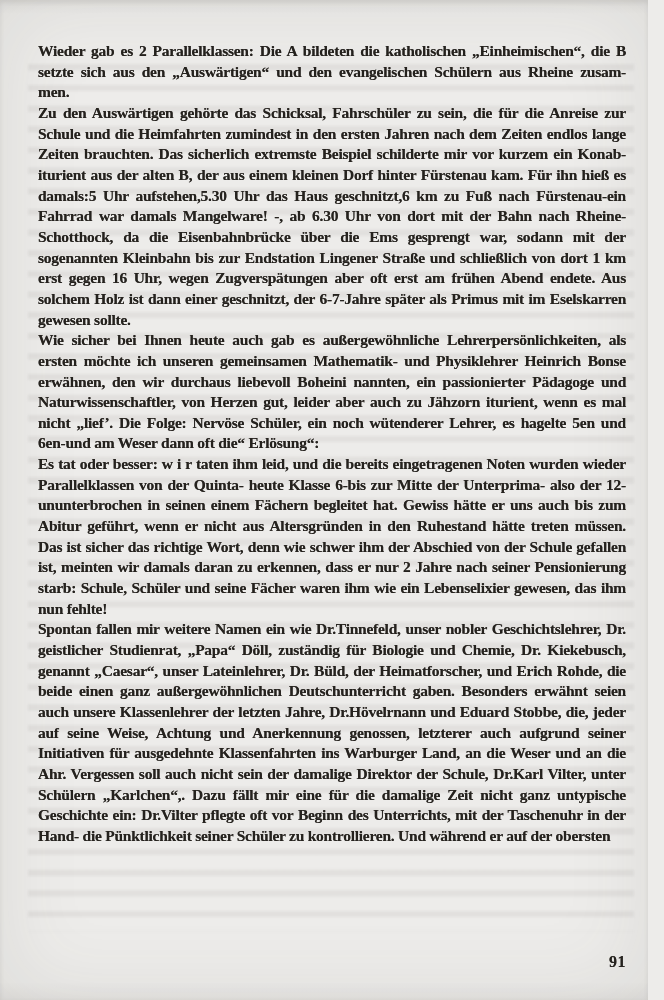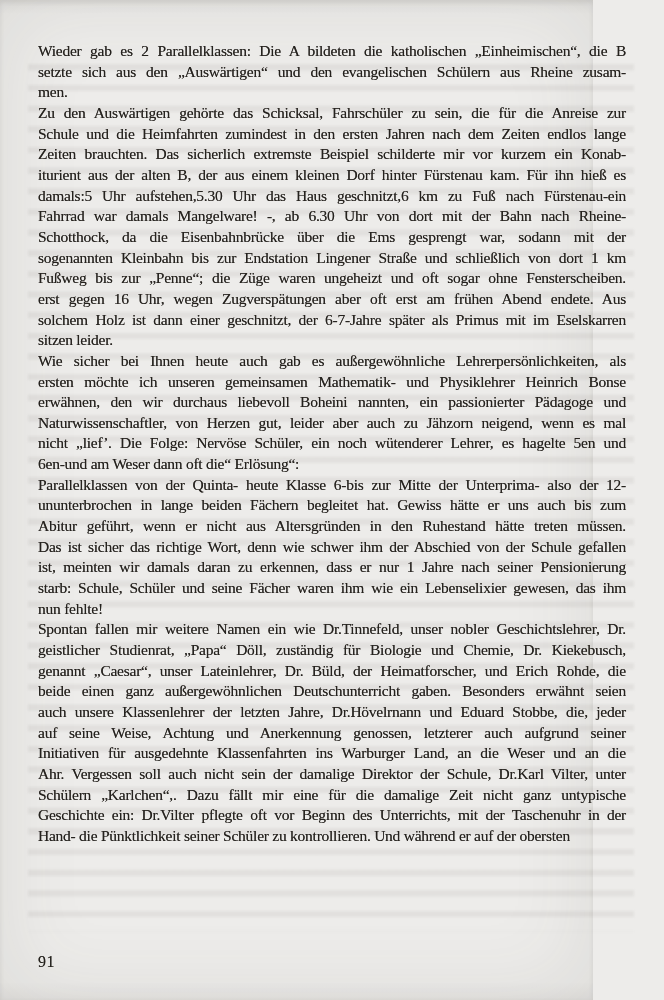--- a/index.html
+++ b/index.html
@@ -3,25 +3,26 @@
 <meta charset="utf-8">
 <style>
   :root { --paper:#edecea; --ink:#25221e; }
   html,body { margin:0; padding:0; }
   body {
     width:664px; height:1000px; overflow:hidden;
     background:var(--paper);
     font-family:"Liberation Serif","DejaVu Serif",serif;
   }
   .page {
-    position:relative; width:593px; height:1000px;
+    position:relative; width:648px; height:1000px;
     background:
       linear-gradient(180deg, rgba(90,85,78,.07) 0, rgba(90,85,78,0) 14px),
       linear-gradient(0deg, rgba(90,85,78,.06) 0, rgba(90,85,78,0) 18px),
       var(--paper);
+    font-weight: bold;
   }
   .page::after {
     content:""; position:absolute; inset:0; pointer-events:none;
     box-shadow: inset 0 0 85px rgba(70,64,56,.10), inset 0 2px 5px rgba(70,64,56,.10);
   }
   
   .bleed {
     position:absolute; left:28px; top:52px; width:606px; height:880px;
     background: repeating-linear-gradient(
       180deg,
@@ -36,21 +37,21 @@
     position:absolute; left:38px; top:41px; width:588px;
     font-size:15.5px; line-height:20.65px;
     letter-spacing:-0.25px;
     color:var(--ink);
     text-shadow:0 0 .45px rgba(40,36,32,.65);
   }
   .line { text-align:justify; text-align-last:justify; }
   .line.last { text-align-last:left; }
   .pagenum {
     position:absolute; left:38px; top:953px; width:588px;
-    text-align:left; font-size:16px; color:var(--ink);
+    text-align:right; font-size:16px; color:var(--ink);
     letter-spacing:.5px;
     text-shadow:0 0 .45px rgba(40,36,32,.6);
   }
 </style>
 </head>
 <body>
 
 <div class="page">
   <div class="bleed"></div>
   <div class="text">
@@ -58,35 +59,35 @@
       <div class="line">setzte sich aus den „Auswärtigen“ und den evangelischen Schülern aus Rheine zusam-</div>
       <div class="line last">men.</div>
       <div class="line">Zu den Auswärtigen gehörte das Schicksal, Fahrschüler zu sein, die für die Anreise zur</div>
       <div class="line">Schule und die Heimfahrten zumindest in den ersten Jahren nach dem Zeiten endlos lange</div>
       <div class="line">Zeiten brauchten. Das sicherlich extremste Beispiel schilderte mir vor kurzem ein Konab-</div>
       <div class="line">iturient aus der alten B, der aus einem kleinen Dorf hinter Fürstenau kam. Für ihn hieß es</div>
       <div class="line">damals:5 Uhr aufstehen,5.30 Uhr das Haus geschnitzt,6 km zu Fuß nach Fürstenau-ein</div>
       <div class="line">Fahrrad war damals Mangelware! -, ab 6.30 Uhr von dort mit der Bahn nach Rheine-</div>
       <div class="line">Schotthock, da die Eisenbahnbrücke über die Ems gesprengt war, sodann mit der</div>
       <div class="line">sogenannten Kleinbahn bis zur Endstation Lingener Straße und schließlich von dort 1 km</div>
-      <div class="line">Fußweg bis zur „Penne“; die Züge waren ungeheizt und oft sogar ohne Fensterscheiben.</div>
       <div class="line">erst gegen 16 Uhr, wegen Zugverspätungen aber oft erst am frühen Abend endete. Aus</div>
       <div class="line">solchem Holz ist dann einer geschnitzt, der 6-7-Jahre später als Primus mit im Eselskarren</div>
-      <div class="line last">sitzen leider.</div>
+      <div class="line last">gewesen sollte.</div>
       <div class="line">Wie sicher bei Ihnen heute auch gab es außergewöhnliche Lehrerpersönlichkeiten, als</div>
       <div class="line">ersten möchte ich unseren gemeinsamen Mathematik- und Physiklehrer Heinrich Bonse</div>
       <div class="line">erwähnen, den wir durchaus liebevoll Boheini nannten, ein passionierter Pädagoge und</div>
-      <div class="line">Naturwissenschaftler, von Herzen gut, leider aber auch zu Jähzorn neigend, wenn es mal</div>
+      <div class="line">Naturwissenschaftler, von Herzen gut, leider aber auch zu Jähzorn iturient, wenn es mal</div>
       <div class="line">nicht „lief’. Die Folge: Nervöse Schüler, ein noch wütenderer Lehrer, es hagelte 5en und</div>
       <div class="line last">6en-und am Weser dann oft die“ Erlösung“:</div>
+      <div class="line">Es tat oder besser: w i r taten ihm leid, und die bereits eingetragenen Noten wurden wieder</div>
       <div class="line">Parallelklassen von der Quinta- heute Klasse 6-bis zur Mitte der Unterprima- also der 12-</div>
-      <div class="line">ununterbrochen in lange beiden Fächern begleitet hat. Gewiss hätte er uns auch bis zum</div>
+      <div class="line">ununterbrochen in seinen einem Fächern begleitet hat. Gewiss hätte er uns auch bis zum</div>
       <div class="line">Abitur geführt, wenn er nicht aus Altersgründen in den Ruhestand hätte treten müssen.</div>
       <div class="line">Das ist sicher das richtige Wort, denn wie schwer ihm der Abschied von der Schule gefallen</div>
-      <div class="line">ist, meinten wir damals daran zu erkennen, dass er nur 1 Jahre nach seiner Pensionierung</div>
+      <div class="line">ist, meinten wir damals daran zu erkennen, dass er nur 2 Jahre nach seiner Pensionierung</div>
       <div class="line">starb: Schule, Schüler und seine Fächer waren ihm wie ein Lebenselixier gewesen, das ihm</div>
       <div class="line last">nun fehlte!</div>
       <div class="line">Spontan fallen mir weitere Namen ein wie Dr.Tinnefeld, unser nobler Geschichtslehrer, Dr.</div>
       <div class="line">geistlicher Studienrat, „Papa“ Döll, zuständig für Biologie und Chemie, Dr. Kiekebusch,</div>
       <div class="line">genannt „Caesar“, unser Lateinlehrer, Dr. Büld, der Heimatforscher, und Erich Rohde, die</div>
       <div class="line">beide einen ganz außergewöhnlichen Deutschunterricht gaben. Besonders erwähnt seien</div>
       <div class="line">auch unsere Klassenlehrer der letzten Jahre, Dr.Hövelrnann und Eduard Stobbe, die, jeder</div>
       <div class="line">auf seine Weise, Achtung und Anerkennung genossen, letzterer auch aufgrund seiner</div>
       <div class="line">Initiativen für ausgedehnte Klassenfahrten ins Warburger Land, an die Weser und an die</div>
       <div class="line">Ahr. Vergessen soll auch nicht sein der damalige Direktor der Schule, Dr.Karl Vilter, unter</div>

